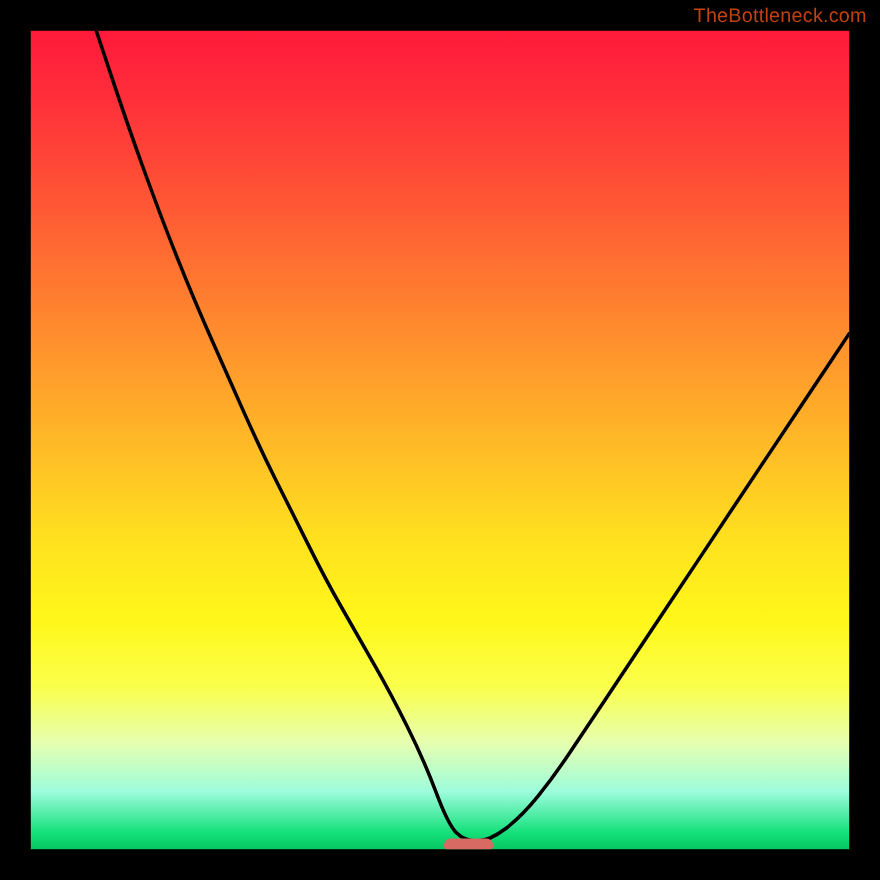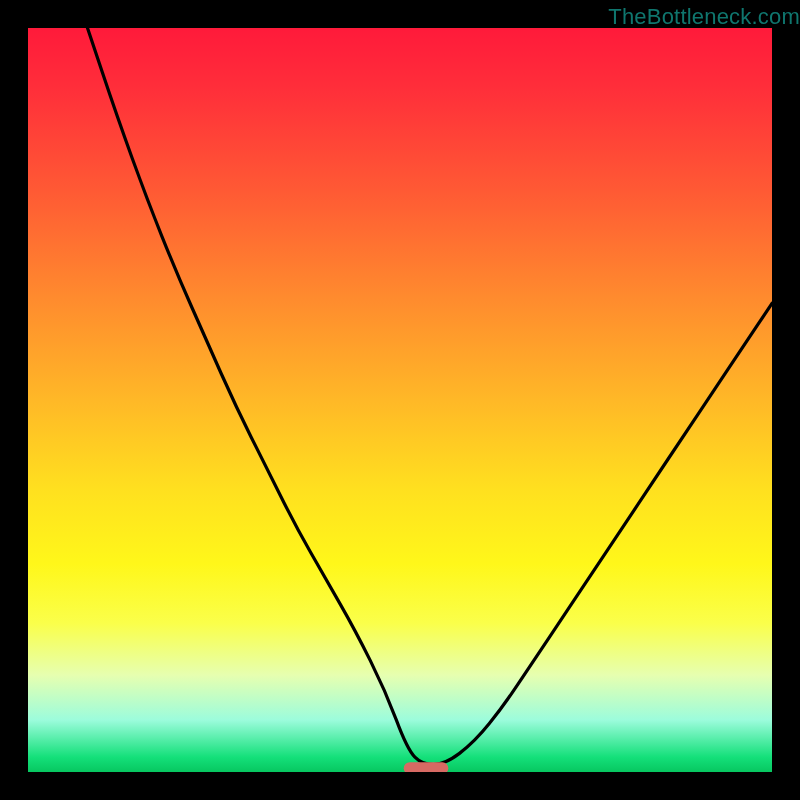--- a/index.html
+++ b/index.html
@@ -12,23 +12,23 @@
     font-family: Arial, Helvetica, sans-serif;
   }
   .container {
     position: relative;
     width: 800px;
     height: 800px;
   }
   .watermark {
     position: absolute;
     top: 4px;
-    right: 0;
-    color: #0f766e;
-    font-size: 22px;
+    right: 12px;
+    color: #c2410c;
+    font-size: 18px;
     font-weight: 500;
     letter-spacing: 0.2px;
     z-index: 10;
   }
   .plot-frame {
     position: absolute;
     left: 28px;
     top: 28px;
     width: 744px;
     height: 744px;

